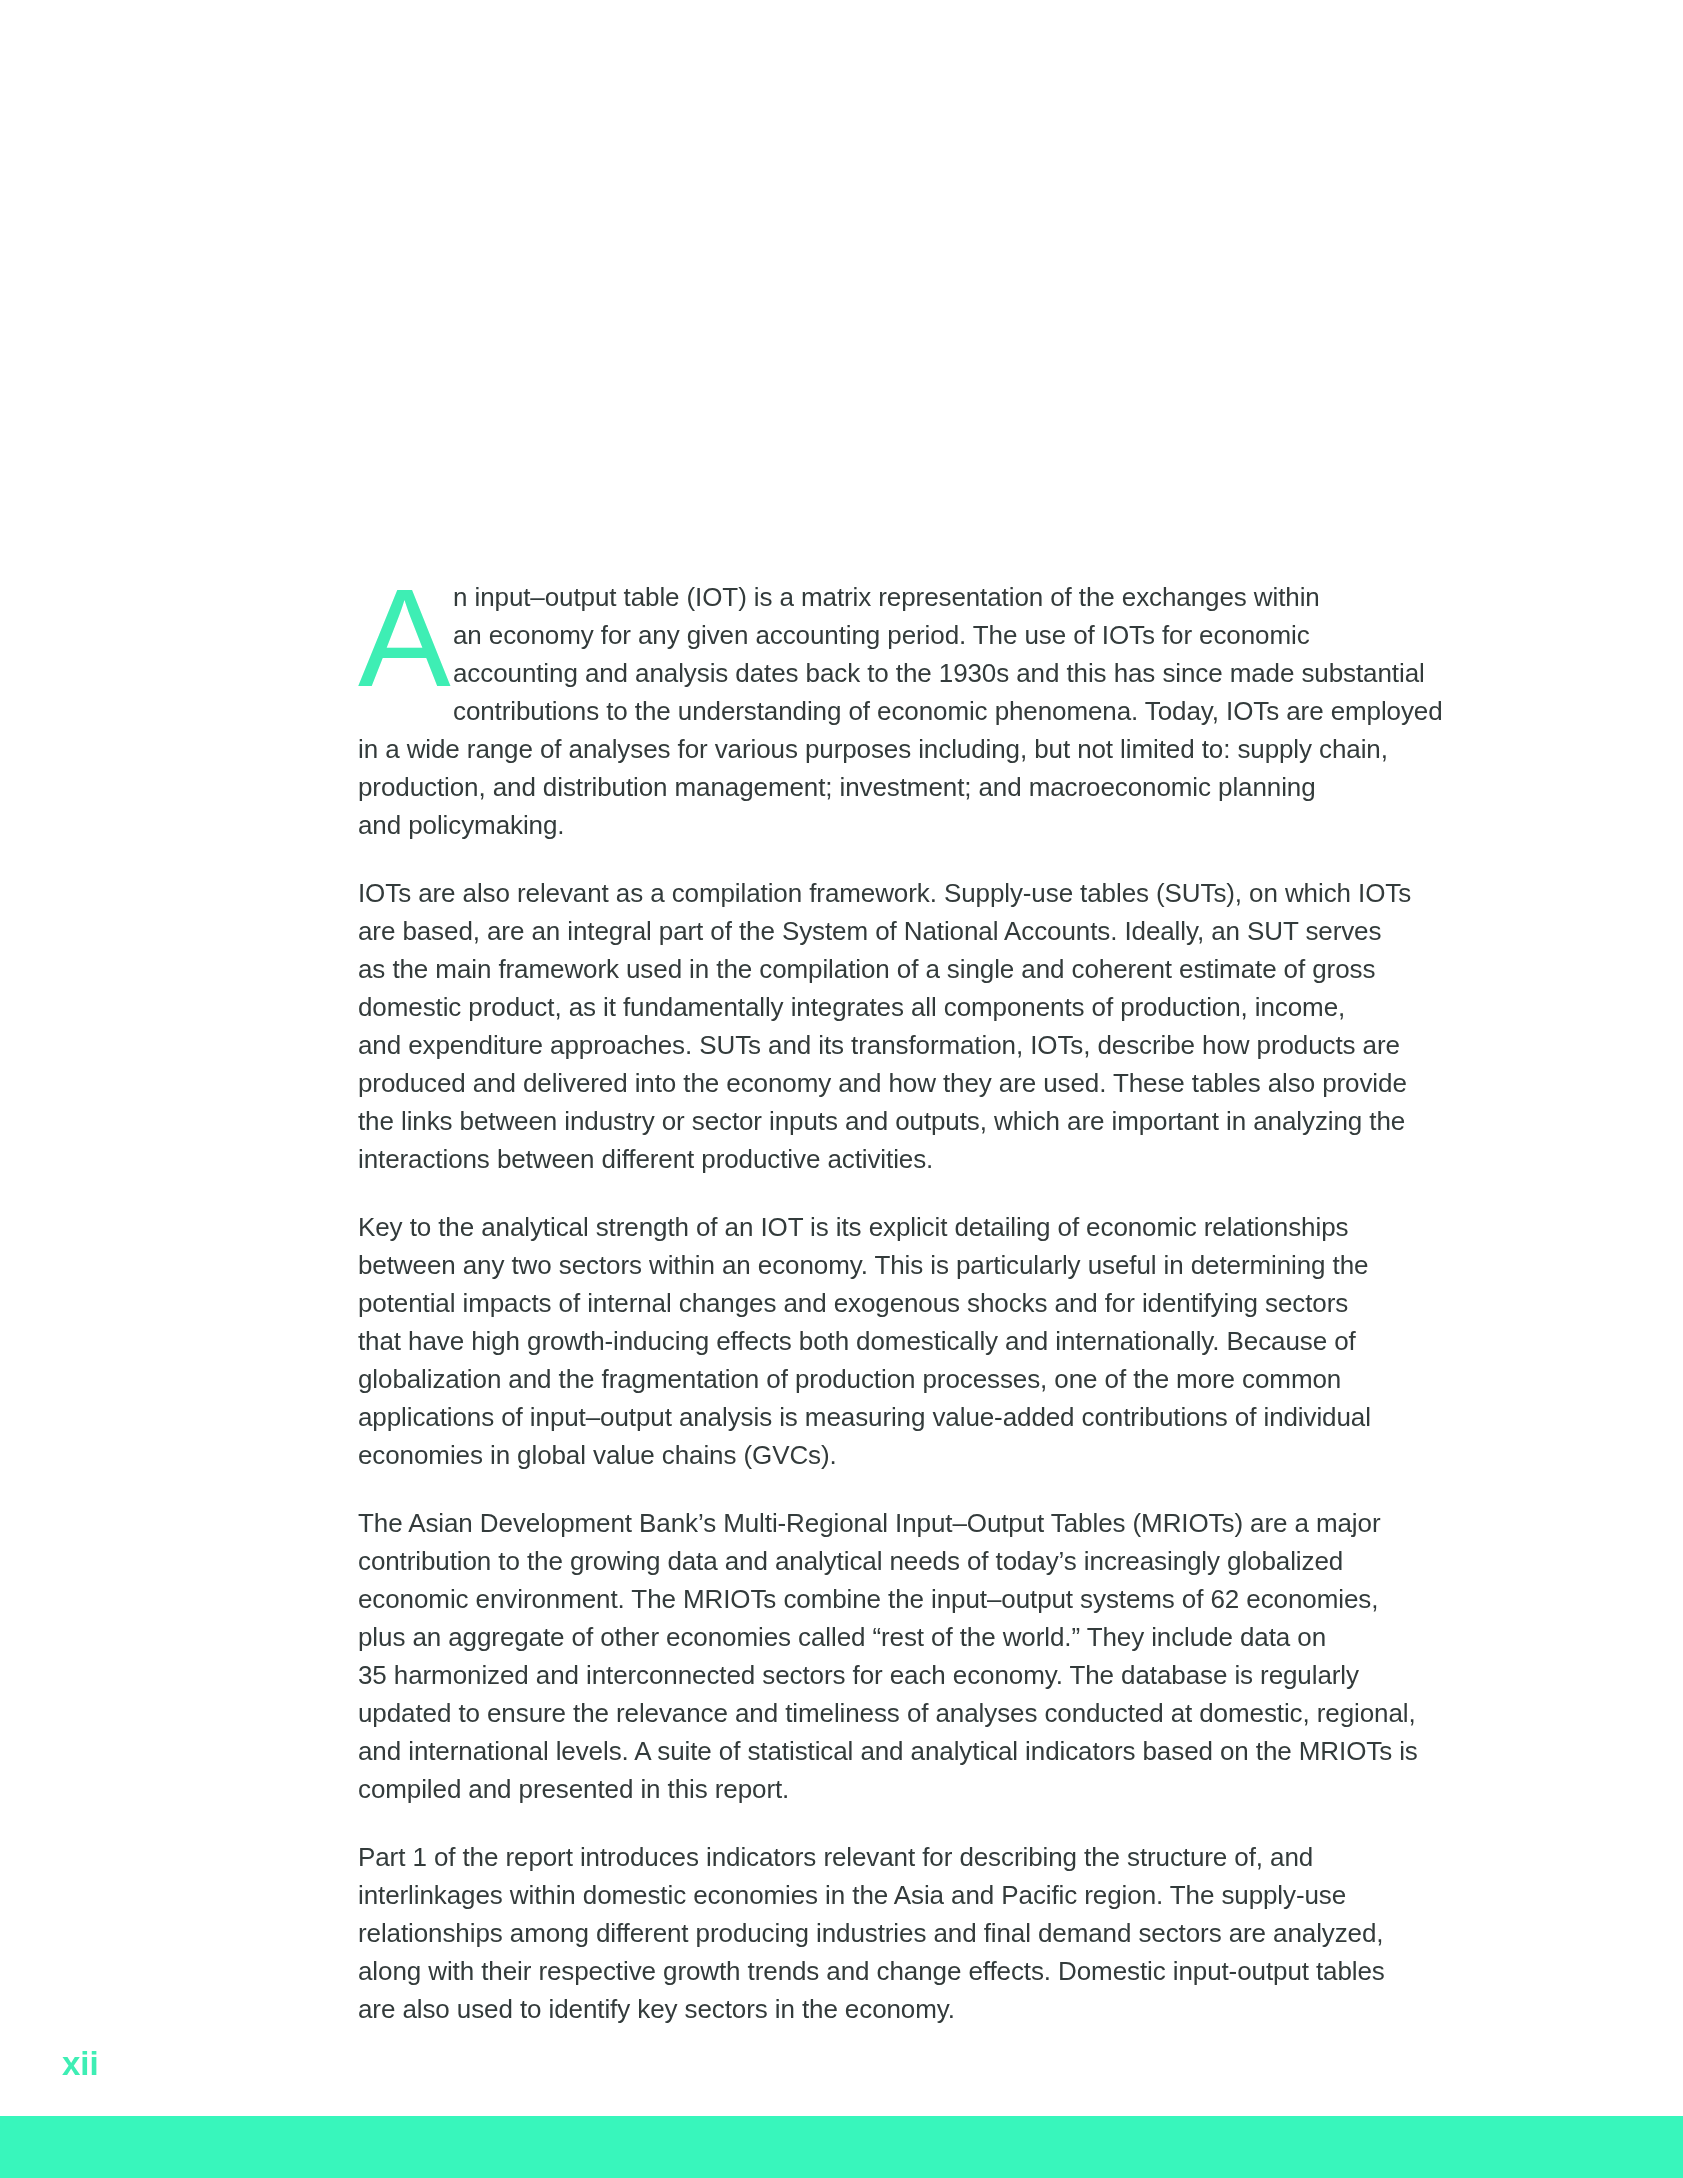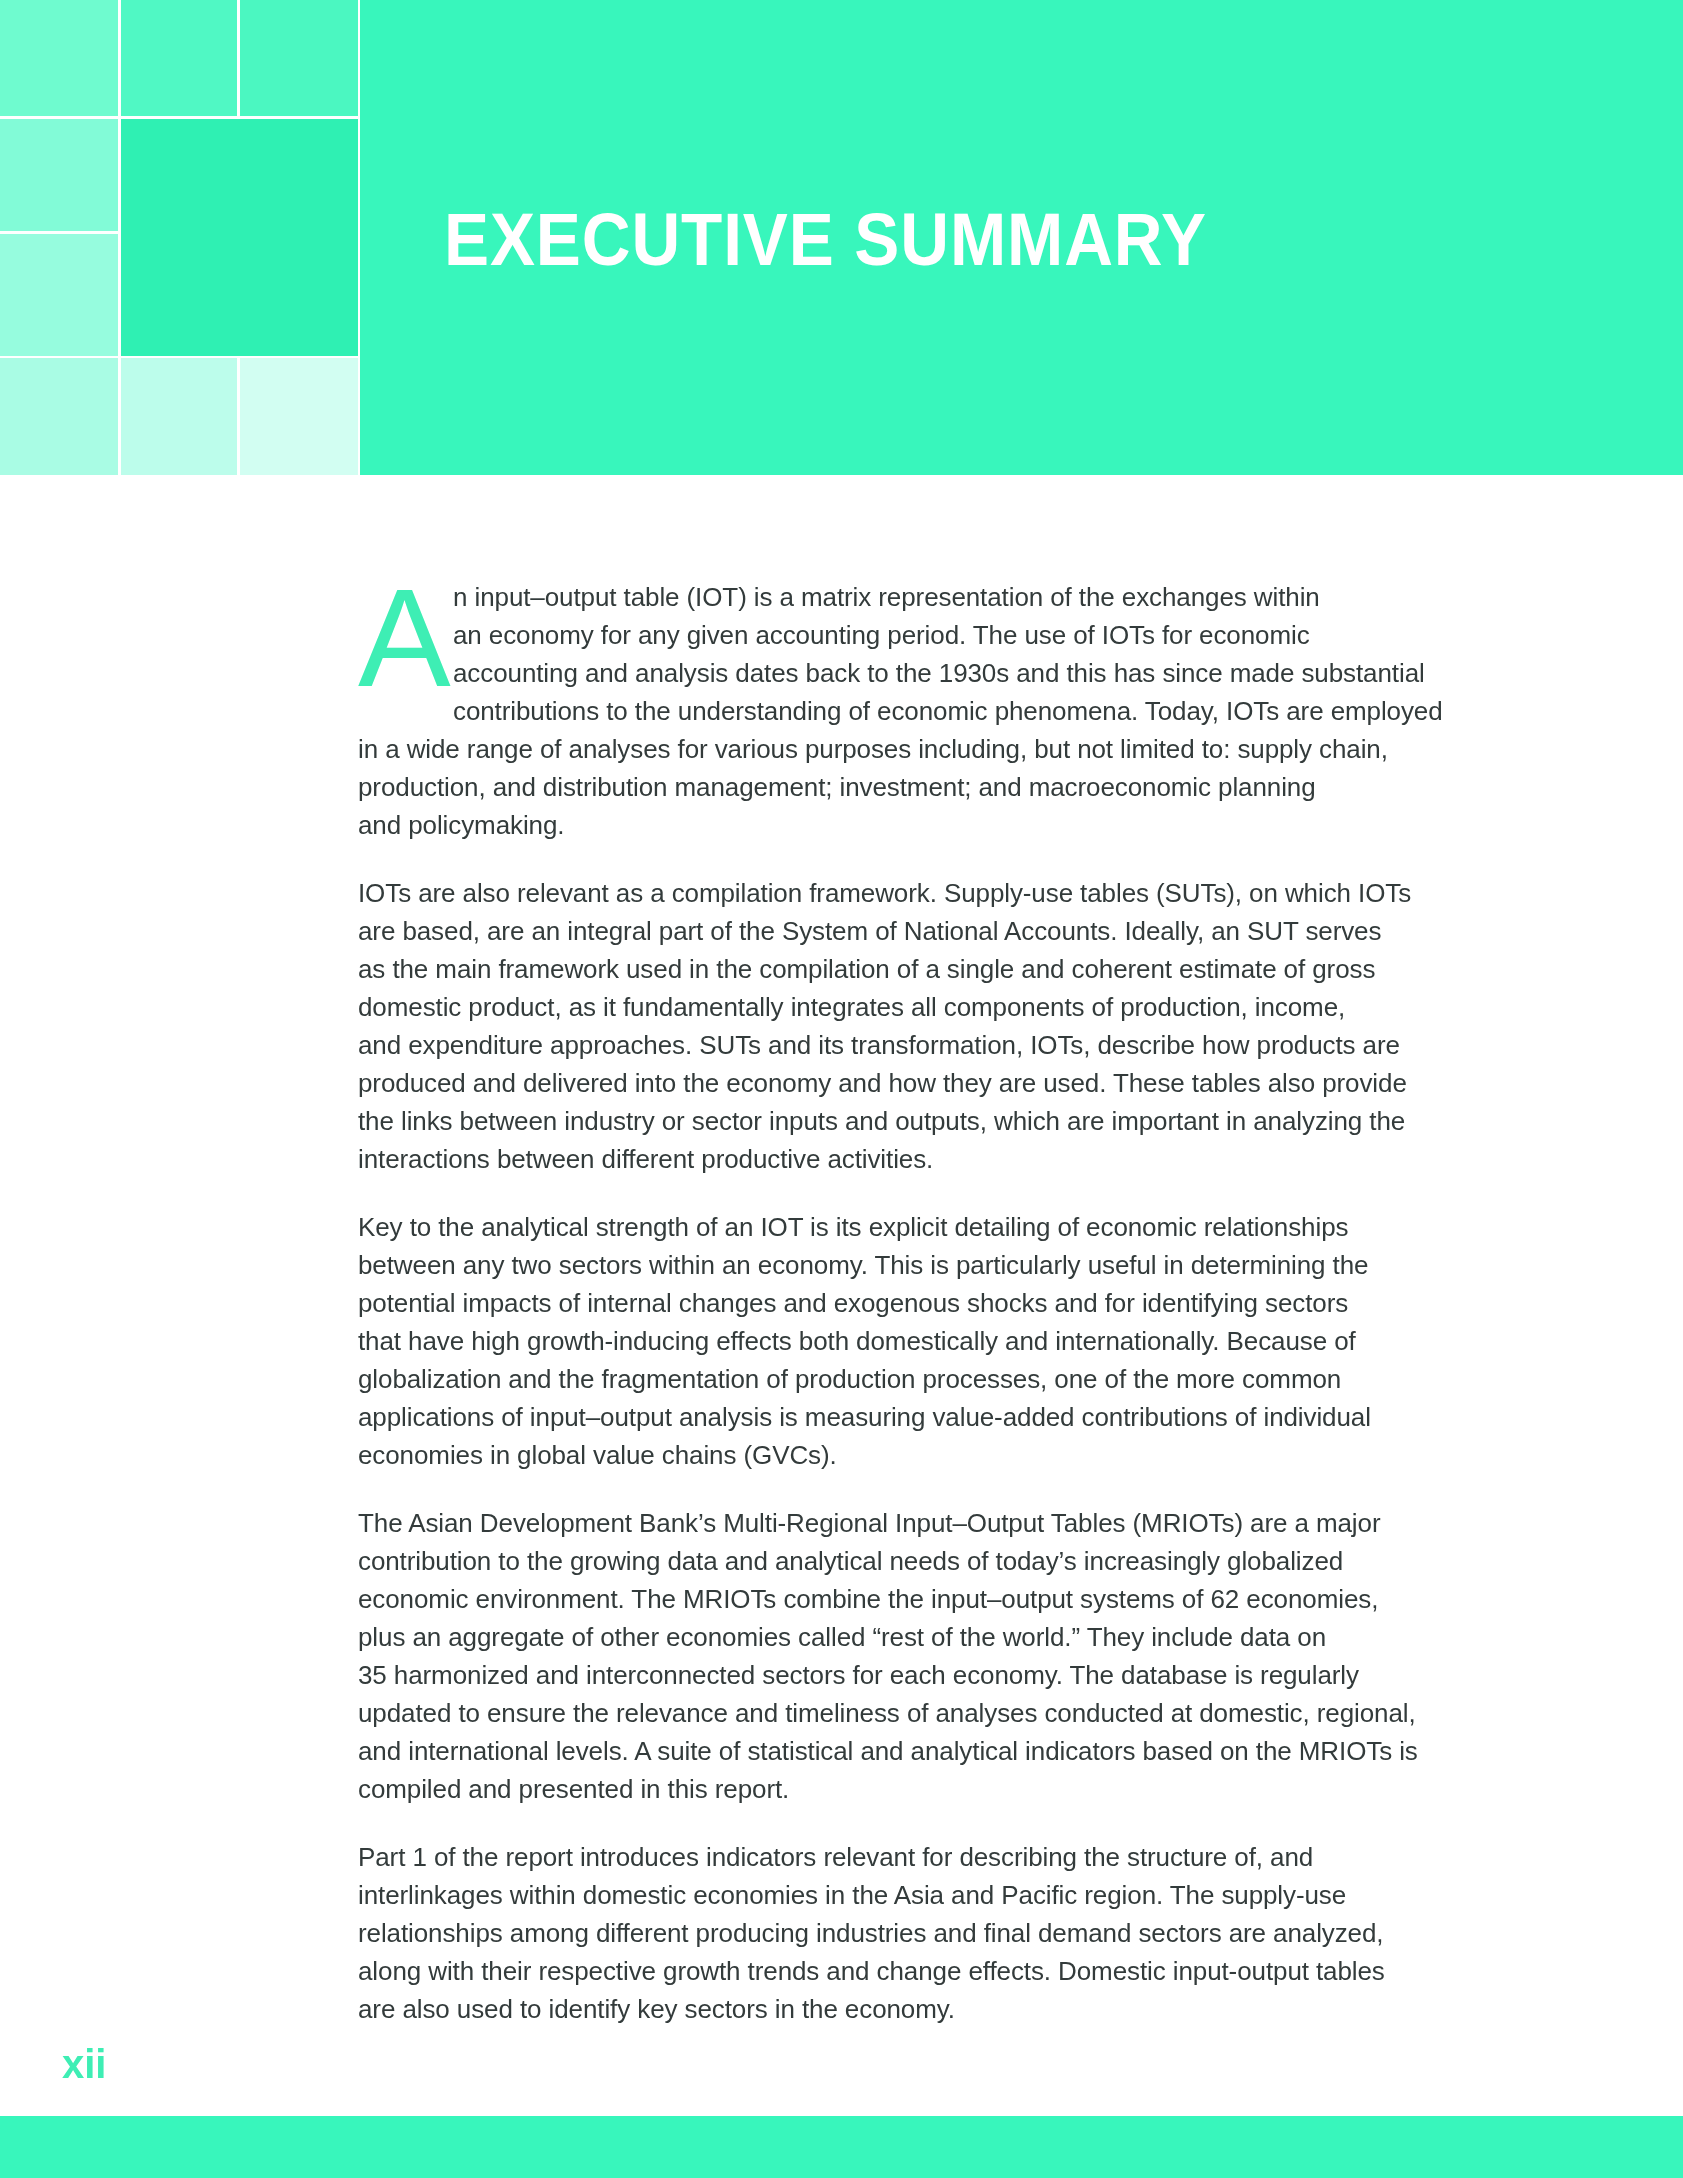--- a/index.html
+++ b/index.html
@@ -58,47 +58,34 @@
     font-size: 139px;
     line-height: 0.8;
     font-weight: normal;
     color: var(--accent, #3eeeb4);
     overflow: visible;
   }
 
   
   .page-number {
     position: absolute; left: 62px; top: 2045px;
-    font-size: 40px; line-height: 38px;
+    font-size: 33px; line-height: 38px;
     font-weight: bold;
     color: var(--accent, #3eeeb4);
   }
   .footer-band {
     position: absolute; left: 0; top: 2116px; width: 1683px; height: 62px;
     background: var(--footer-teal, #38f6bc);
   }
 </style>
 </head>
 <body>
 
 <div class="page">
 
-  <div class="header">
-    <div class="header-main"></div>
-    <div class="tile t1" style="background: rgb(111, 251, 207);"></div>
-    <div class="tile t2" style="background: rgb(80, 248, 196);"></div>
-    <div class="tile t3" style="background: rgb(75, 247, 193);"></div>
-    <div class="tile t4" style="background: rgb(130, 251, 215);"></div>
-    <div class="tile t5" style="background: rgb(150, 252, 222);"></div>
-    <div class="tile t6" style="background: rgb(47, 240, 179);"></div>
-    <div class="tile t7" style="background: rgb(169, 252, 228);"></div>
-    <div class="tile t8" style="background: rgb(188, 253, 235);"></div>
-    <div class="tile t9" style="background: rgb(210, 254, 242);"></div>
-    <h1 class="page-title">EXECUTIVE SUMMARY</h1>
-  </div>
 
   <main class="body-text">
     <p class="para"><span class="drop-cap">A</span><span>n input–output table (IOT) is a matrix representation of the exchanges within
 an economy for any given accounting period. The use of IOTs for economic
 accounting and analysis dates back to the 1930s and this has since made substantial
 contributions to the understanding of economic phenomena. Today, IOTs are employed
 in a wide range of analyses for various purposes including, but not limited to: supply chain,
 production, and distribution management; investment; and macroeconomic planning
 and policymaking.</span></p>
     <p class="para">IOTs are also relevant as a compilation framework. Supply-use tables (SUTs), on which IOTs

